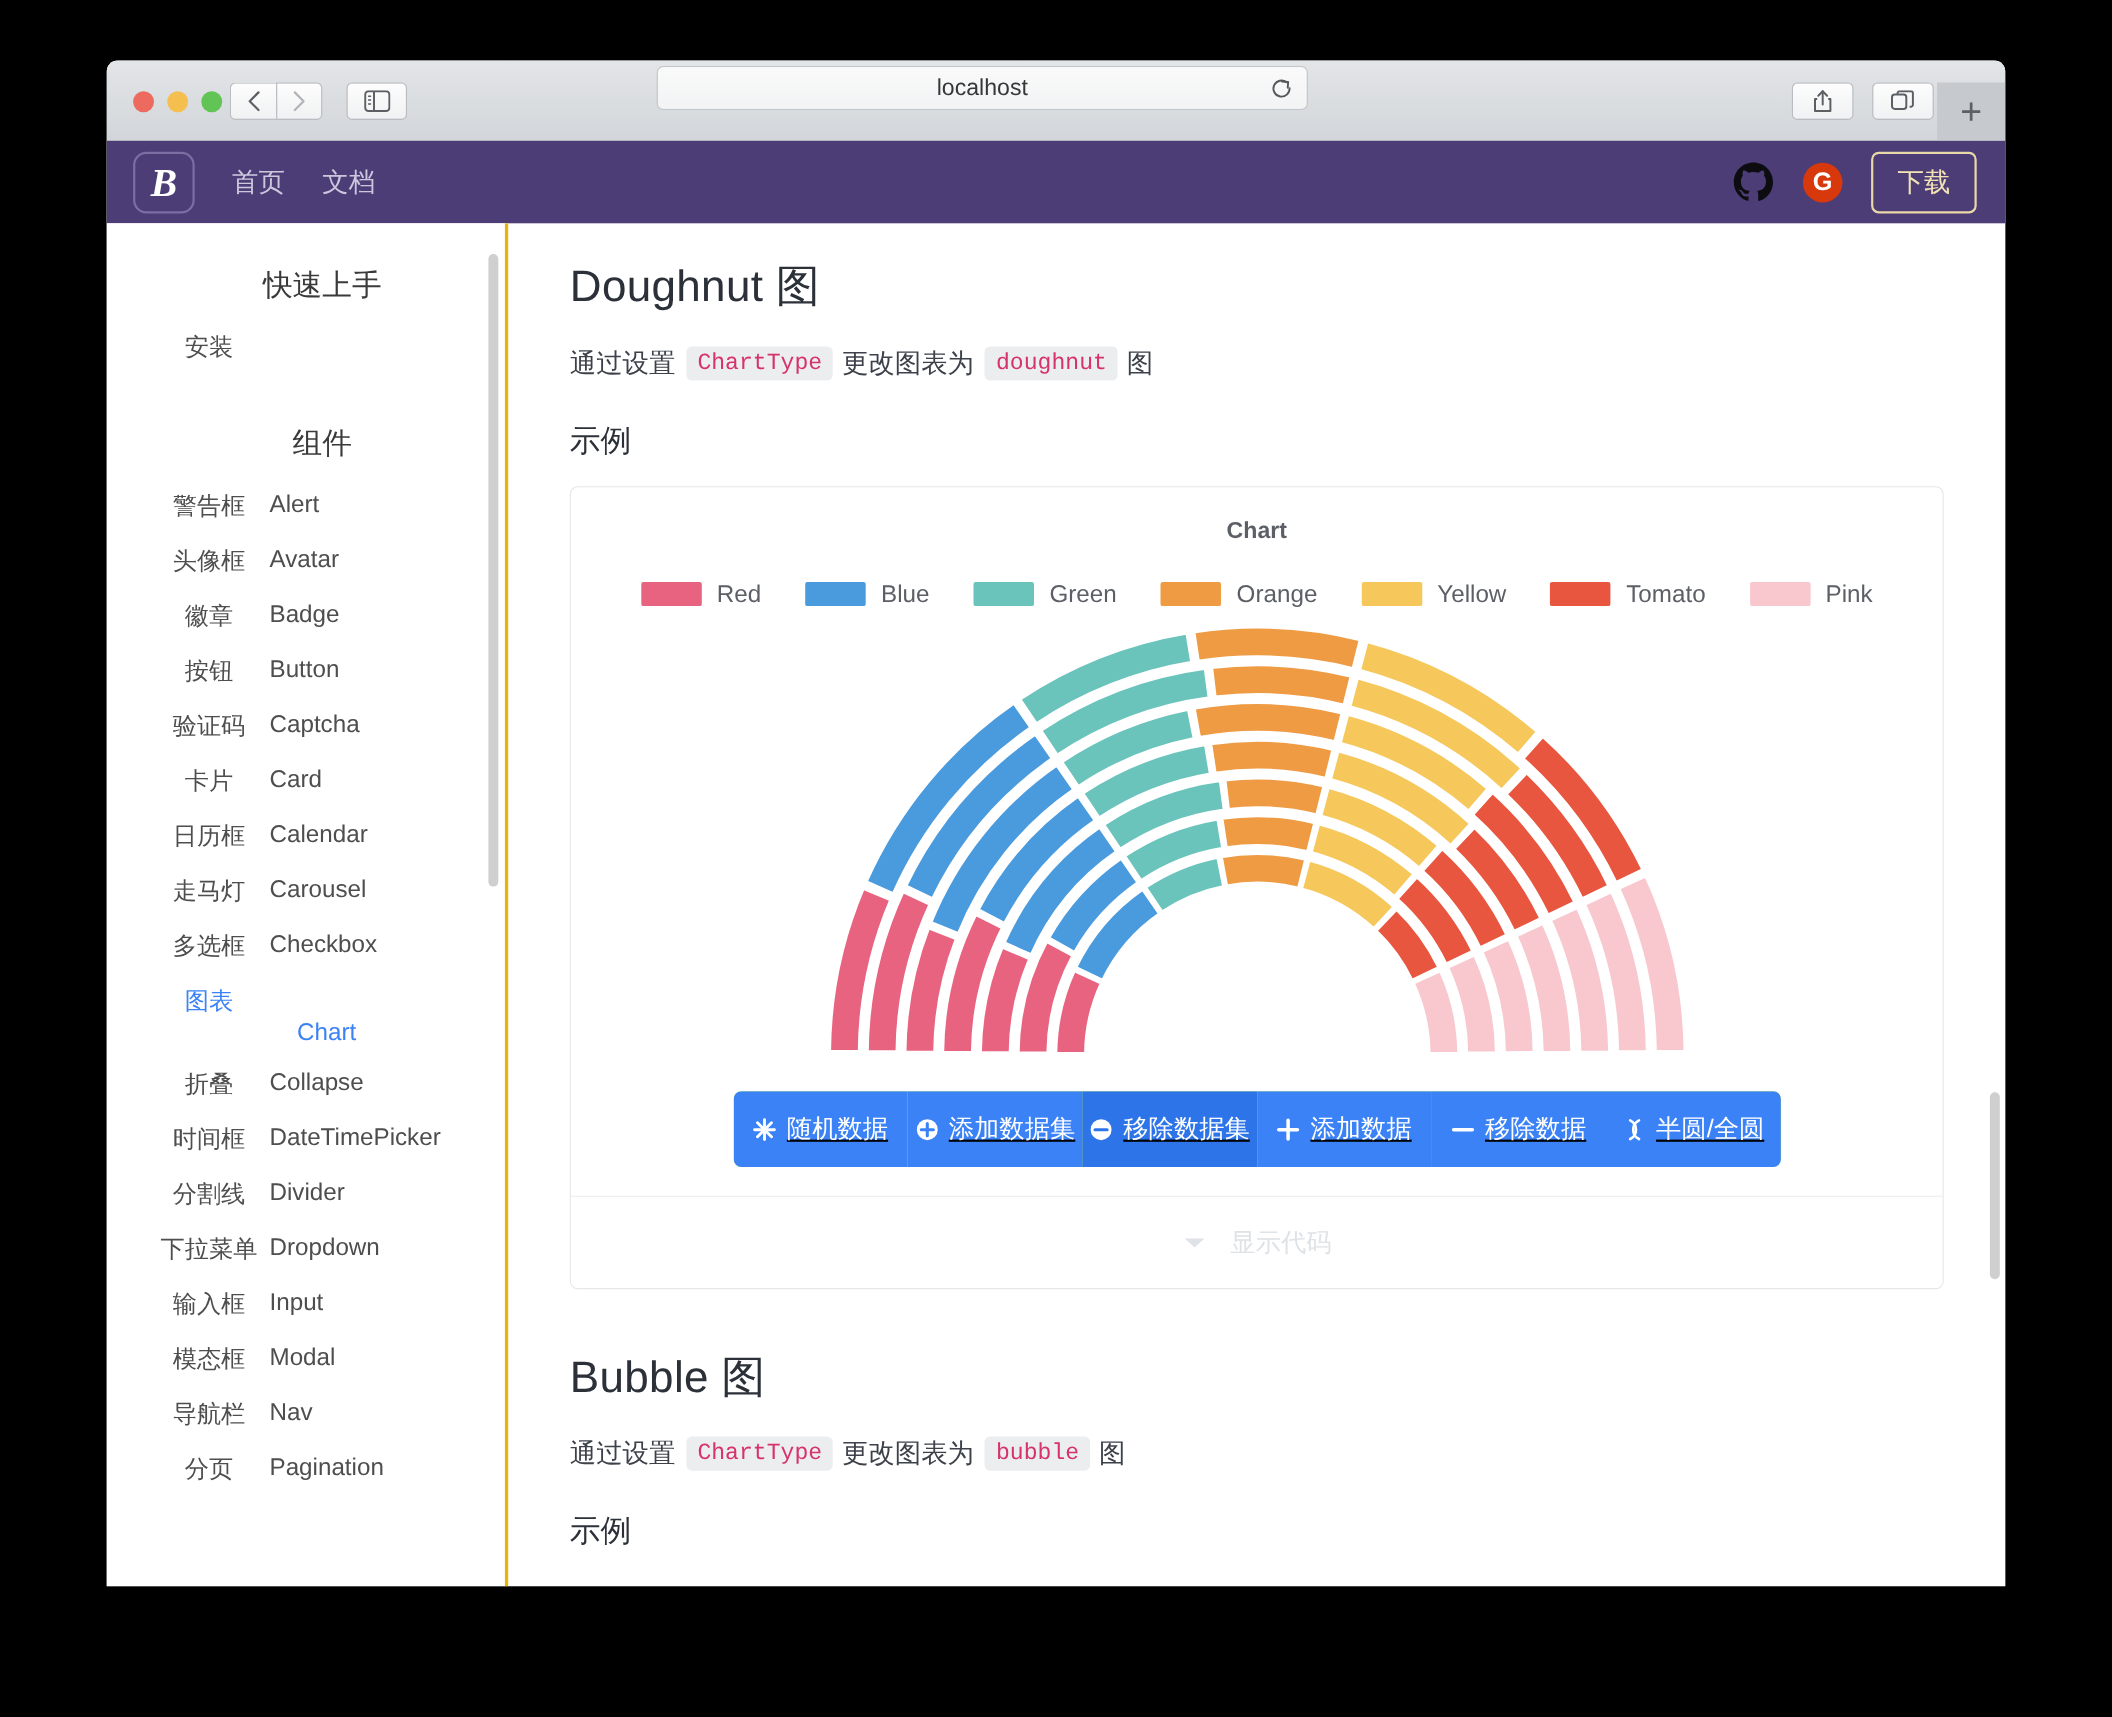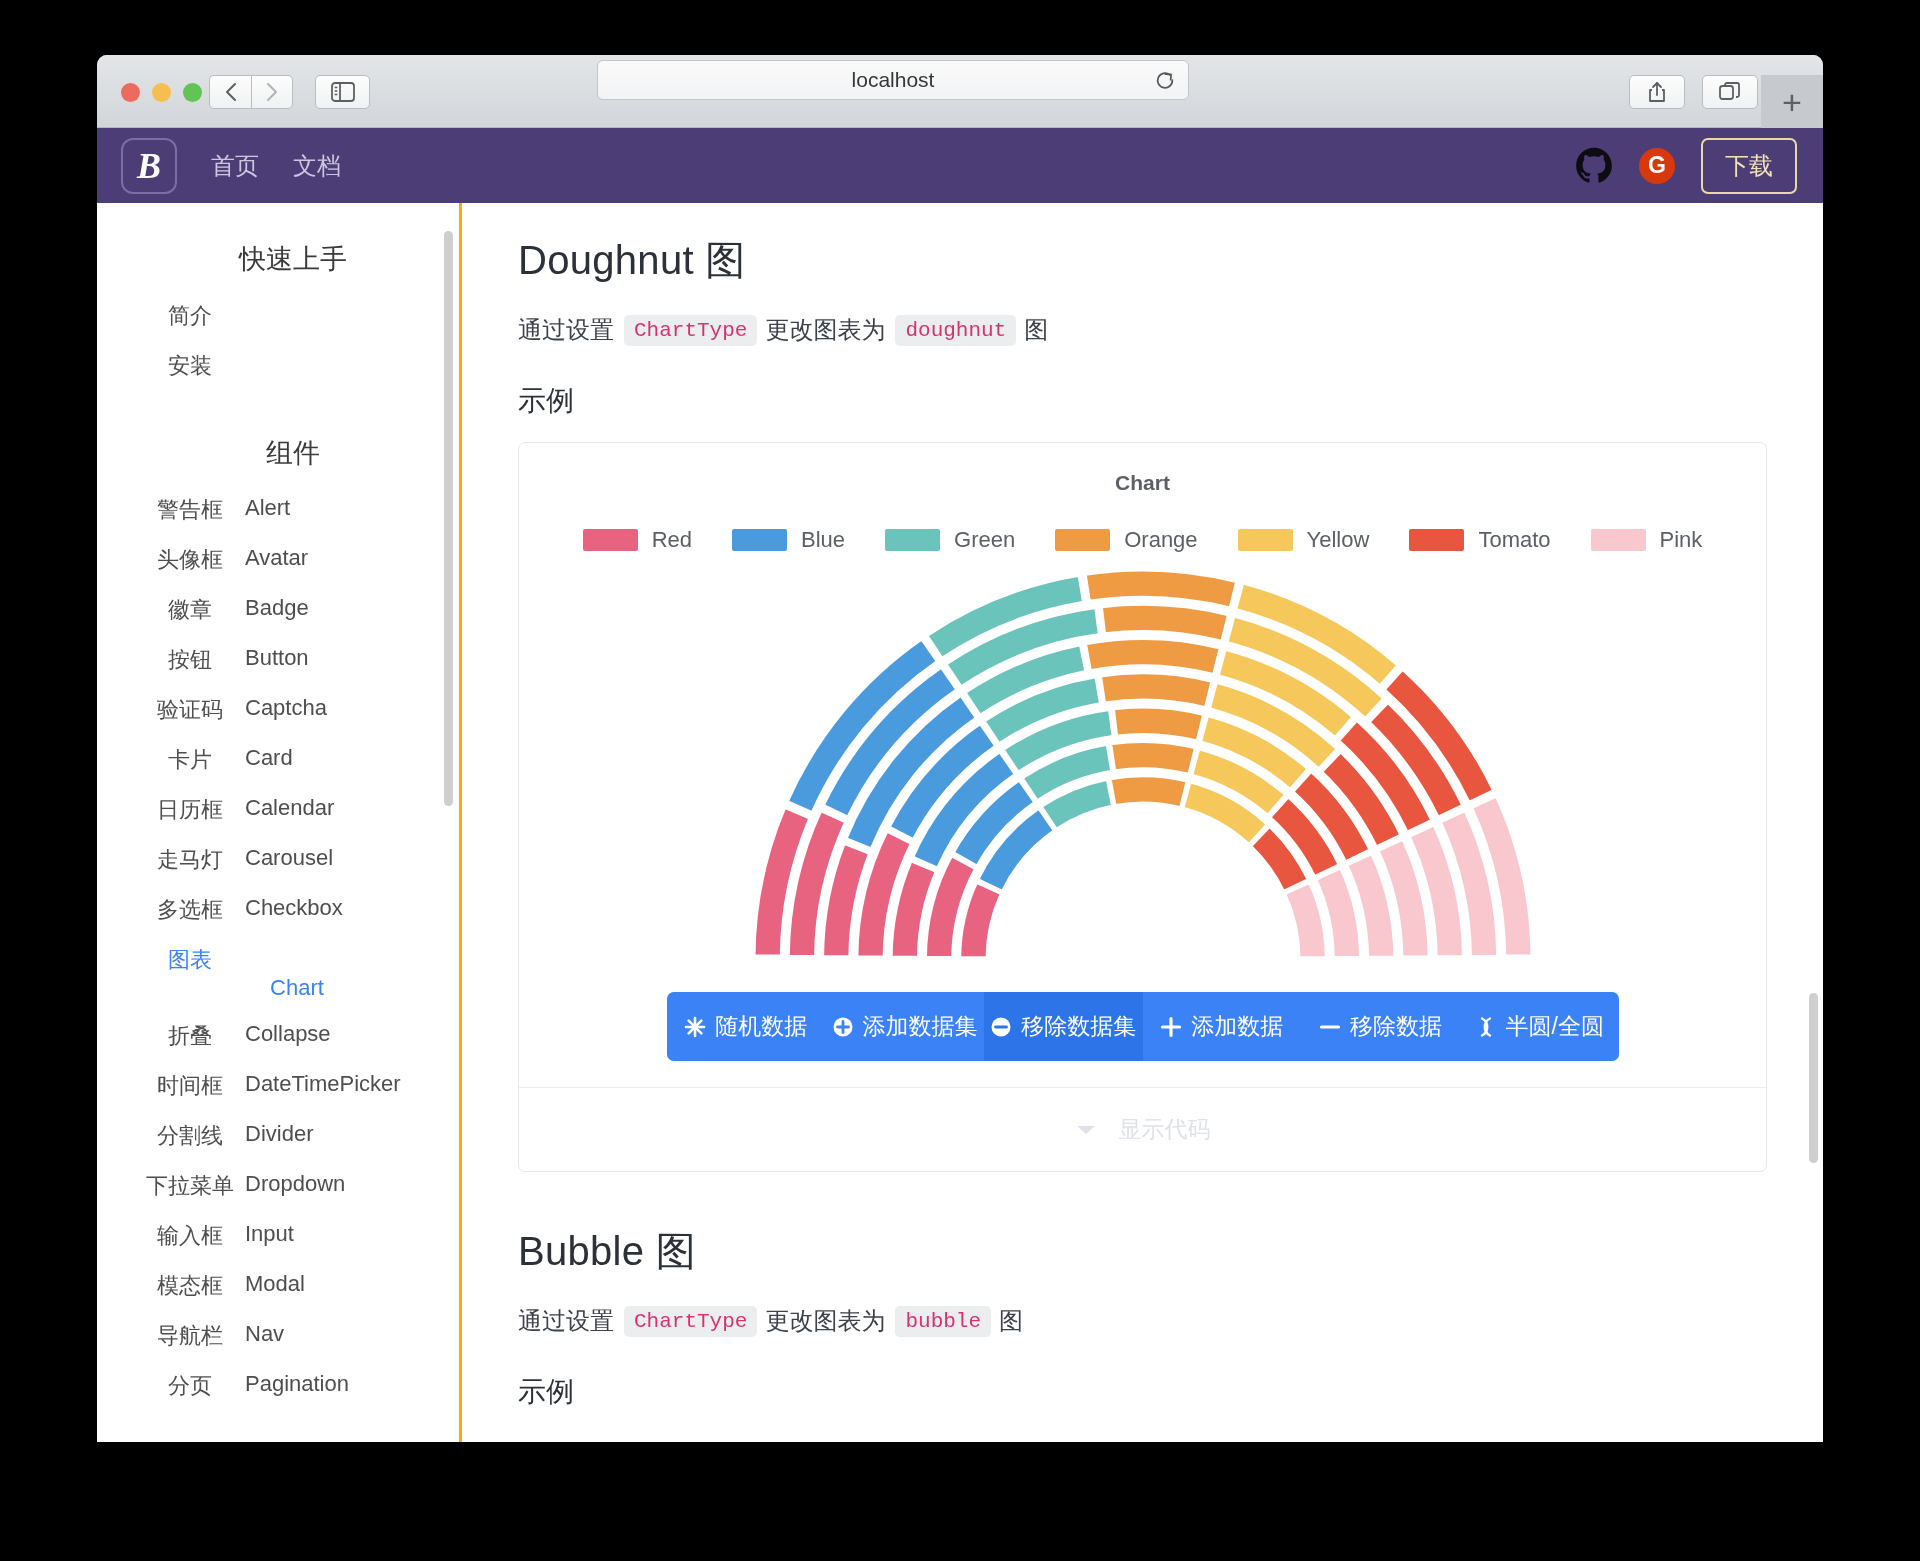--- a/index.html
+++ b/index.html
@@ -141,21 +141,21 @@
   .legend-item { display: flex; align-items: center; margin: 0 20px; }
   .legend-box { width: 55px; height: 22px; border-radius: 2px; }
   .legend-label { margin-left: 14px; font-size: 22px; color: #5c6066; }
 
   #chart-area { position: relative; height: 415px; margin-top: 6px; }
   #chart-svg { display: block; margin: 0 auto; }
 
   
   .btn-group {
     display: flex; margin: 18px auto 0 auto; border-radius: 7px; overflow: hidden;
-    width: 952px; background: #bef264;
+    width: 952px; background: #bef264; text-decoration: underline;
   }
   .btn {
     flex: 1; background: #3b82f6; color: #fff; font-size: 23px;
     display: flex; align-items: center; justify-content: center;
     padding: 19px 0; cursor: pointer; gap: 9px; white-space: nowrap;
   }
   .btn.pressed { background: #2d74e8; }
   .btn svg { flex: none; }
 
   .code-toggle {
@@ -241,24 +241,20 @@
         <div id="gitee-icon">G</div>
         <div id="download-btn">下载</div>
       </div>
     </div>
 
     <div id="body">
 
       <div id="sidebar">
         <div id="sidebar-inner">
             <div class="sb-head">快速上手</div>
-            <div class="sb-item">
-              <span class="cn">简介</span>
-              <span></span>
-            </div>
             <div class="sb-item">
               <span class="cn">安装</span>
               <span></span>
             </div>
             <div class="sb-head second">组件</div>
             <div class="sb-item">
               <span class="cn">警告框</span>
               <span>Alert</span>
             </div>
             <div class="sb-item">

